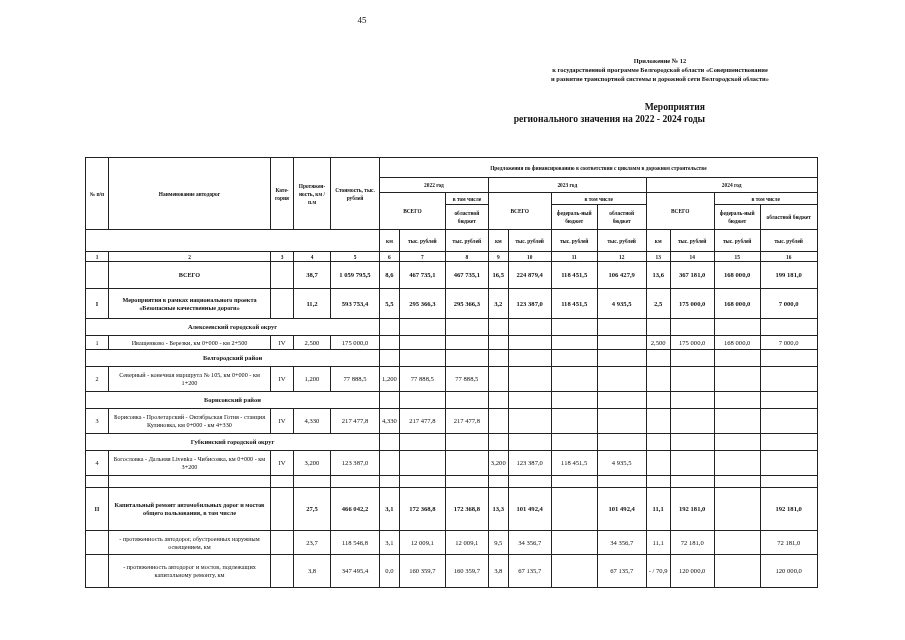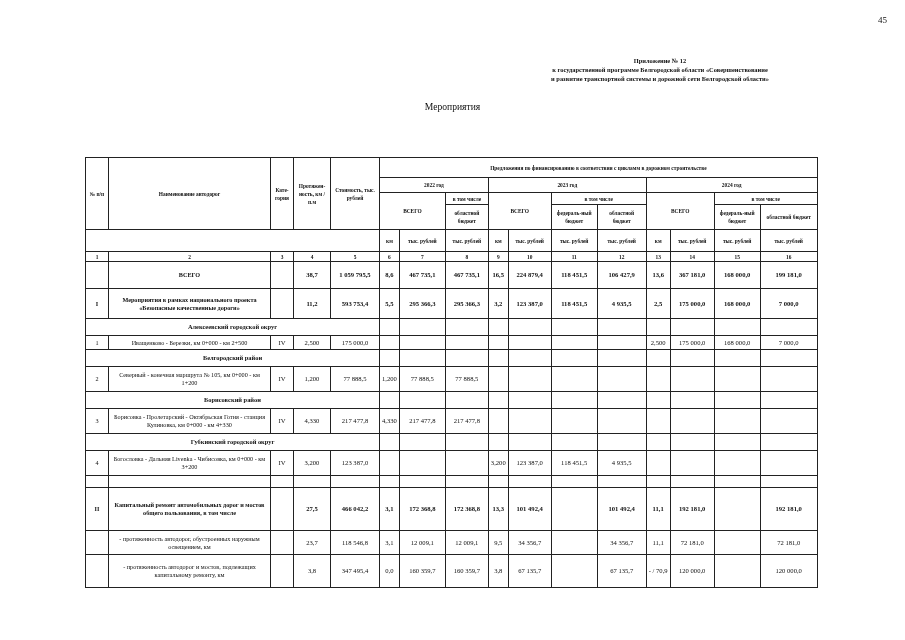--- a/index.html
+++ b/index.html
@@ -1,22 +1,22 @@
 <!DOCTYPE html>
 <html><head>
 <meta charset="utf-8">
 <style>
   html, body { margin: 0; padding: 0; background: #ffffff; }
   body { width: 905px; height: 640px; position: relative; overflow: hidden;
          font-family: "Liberation Serif", "DejaVu Serif", serif; color: #111; }
-  .page-number { position: absolute; top: 15px; left: 0; width: 887px; text-align: right; font-size: 9px; }
+  .page-number { position: absolute; top: 15px; left: 0; width: 724px; text-align: center; font-size: 9px; }
   .appendix { position: absolute; top: 56px; left: 500px; width: 320px; text-align: center;
               font-size: 6.4px; font-weight: bold; line-height: 9px; }
-  .title { position: absolute; top: 101px; left: 200px; width: 505px; text-align: center;
-           font-size: 9.6px; font-weight: normal; line-height: 12px; }
+  .title { position: absolute; top: 101px; left: 200px; width: 505px; text-align: right;
+           font-size: 9.6px; font-weight: bold; line-height: 12px; }
   table.grid { position: absolute; top: 157px; left: 85px; border-collapse: collapse; table-layout: fixed;
                font-size: 6.2px; }
   table.grid td { border: 1px solid #222; padding: 0 2px; vertical-align: middle; text-align: center;
                   overflow: hidden; line-height: 8px; }
   td.l { text-align: left; }
   td.b { font-weight: bold; }
   td.num { font-size: 6.6px; }
   td.hdr { font-weight: bold; font-size: 5.4px; }
   .group td.grp { font-weight: bold; font-size: 6.4px; }
   .sec td { font-weight: bold; }
@@ -27,20 +27,21 @@
 <div class="page-number">45</div>
 
 <div class="appendix">
   <div>Приложение № 12</div>
   <div>к государственной программе Белгородской области «Совершенствование</div>
   <div>и развитие транспортной системы и дорожной сети  Белгородской области»</div>
 </div>
 
 <div class="title">
   <div>Мероприятия</div>
+  <div>регионального значения на 2022 - 2024 годы</div>
 </div>
 
 <table class="grid">
   <colgroup>
     <col style="width:23px">
       <col style="width:162px">
       <col style="width:23px">
       <col style="width:37px">
     <col style="width:49px">
       <col style="width:18px">

